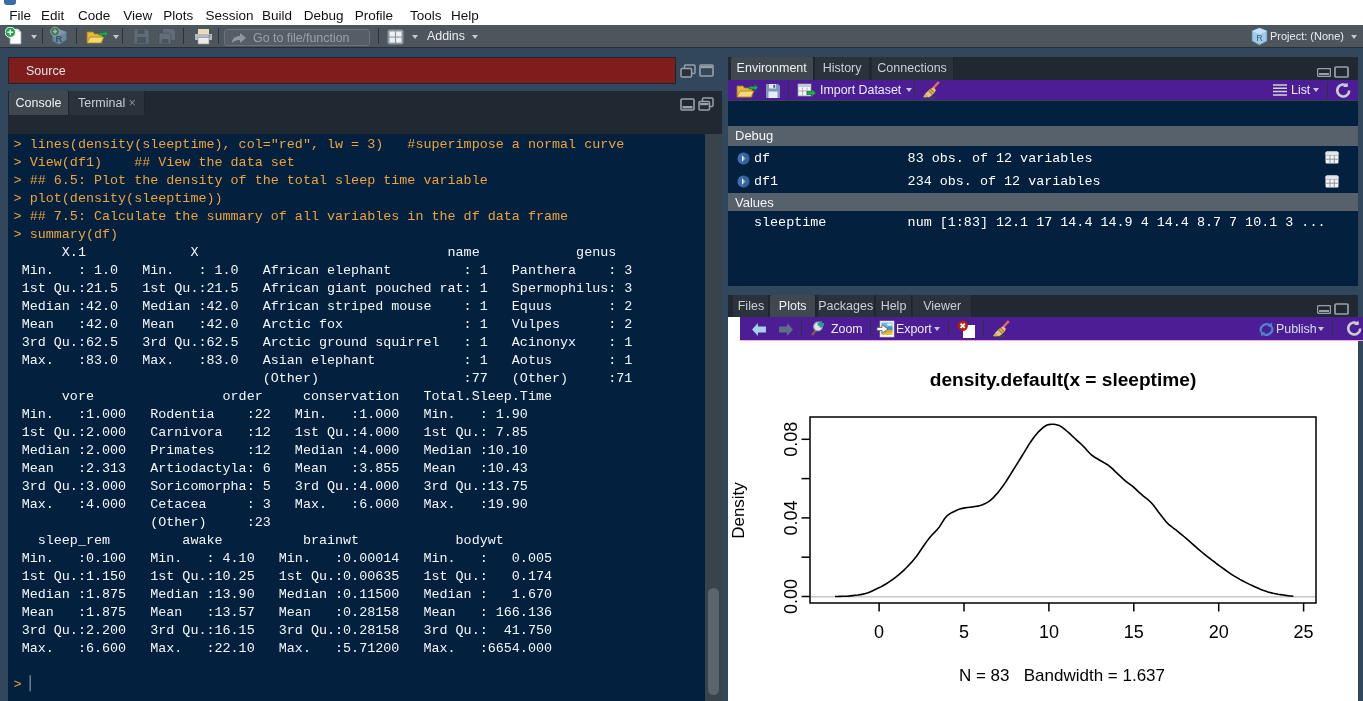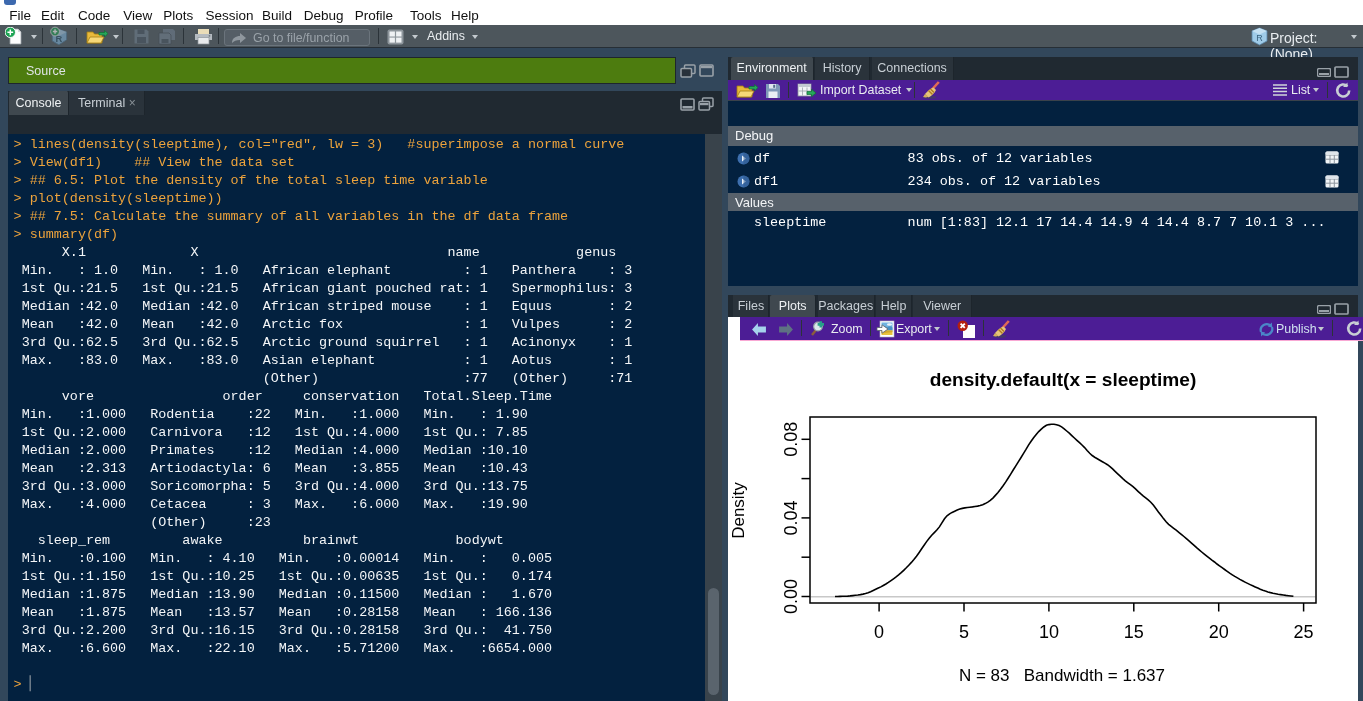--- a/index.html
+++ b/index.html
@@ -6,21 +6,21 @@
 .abs{position:absolute}
 
 #menubar{position:absolute;left:0;top:0;width:1363px;height:25px;background:#fff}
 #menubar span{position:absolute;top:7.5px;font-size:13.5px;color:#111}
 
 #toolbar{position:absolute;left:0;top:25px;width:1363px;height:23px;background:#4d565c;border-bottom:1px solid #272f36}
 .tsep{position:absolute;top:3px;width:1px;height:16px;background:#2b3339}
 .caret{position:absolute;width:0;height:0;border-left:3.5px solid transparent;border-right:3.5px solid transparent;border-top:4px solid #c3c9ce}
 
 .tabtxt{font-size:12.5px}
-#srcbar{position:absolute;left:8px;top:57px;width:668px;height:27px;background:#4d7c0f;border:1px solid #1e262d;border-radius:0;color:#dfe4e7}
+#srcbar{position:absolute;left:8px;top:57px;width:668px;height:27px;background:#7f1d1d;border:1px solid #1e262d;border-radius:0;color:#dfe4e7}
 #conpanel{position:absolute;left:8px;top:91px;width:714px;height:610px;background:#202931}
 #contabs{position:absolute;left:0;top:0;width:714px;height:24px;background:#202931}
 #conpath{position:absolute;left:0;top:24px;width:714px;height:19px;background:#49525a;color:#e6eaec;font-size:11.5px;font-weight:bold;letter-spacing:-0.45px}
 #conbody{position:absolute;left:0;top:43px;width:714px;height:567px;background:#03213f}
 #conscroll{position:absolute;left:697px;top:0;width:17px;height:567px;background:#39434b}
 #conthumb{position:absolute;left:2.5px;top:454px;width:11.5px;height:107px;background:#5a646d;border-radius:6px}
 pre{font-family:"Liberation Mono",monospace;font-size:13.4px;line-height:18px}
 #context{position:absolute;left:5.6px;top:2.2px;color:#f4f6f8}
 #context .c{color:#eda33c}
 
@@ -114,21 +114,21 @@
       <rect x="9.1" y="8.6" width="5.4" height="5" fill="#eef1f3"></rect>
     </svg>
 <div class="caret" style="left:412px;top:10px"></div>
 <span class="abs" style="left:427px;top:4px;font-size:12.4px;color:#e9edf0">Addins</span>
 <div class="caret" style="left:472px;top:10px"></div>
 <svg class="abs" style="left:1251px;top:2px" width="17" height="19" viewBox="0 0 17 19">
       <path d="M8.5 1l7.5 3v10l-7.5 4L1 14V4z" fill="#9fcbe8" stroke="#5b87a8" stroke-width="0.8"></path>
       <path d="M8.5 1l7.5 3-7.5 3.5L1 4z" fill="#c4e0f2"></path>
       <text x="8.5" y="13.5" font-size="9" fill="#39627e" text-anchor="middle">R</text>
     </svg>
-<span class="abs" style="left:1270px;top:4.5px;font-size:14px;color:#e9edf0">Project: (None)</span>
+<span class="abs" style="left:1270px;top:4.5px;font-size:11px;color:#e9edf0">Project: (None)</span>
 <div class="caret" style="left:1351px;top:10px"></div>
 </div>
 <div id="srcbar">
     <span style="position:absolute;left:17px;top:6px;font-size:12.5px">Source</span>
 <svg class="abs" style="left:671px;top:6px" width="16" height="14" viewBox="0 0 16 14">
       <rect x="4.5" y="1" width="10.5" height="8.5" rx="1" fill="none" stroke="#99a1a8" stroke-width="1.5"></rect>
       <rect x="1" y="4.5" width="10.5" height="8.5" rx="1" fill="#29323b" stroke="#99a1a8" stroke-width="1.5"></rect>
     </svg>
 <svg class="abs" style="left:690px;top:6px" width="15" height="13" viewBox="0 0 15 13">
       <rect x="1" y="1" width="13" height="11" rx="1" fill="none" stroke="#99a1a8" stroke-width="1.6"></rect>

